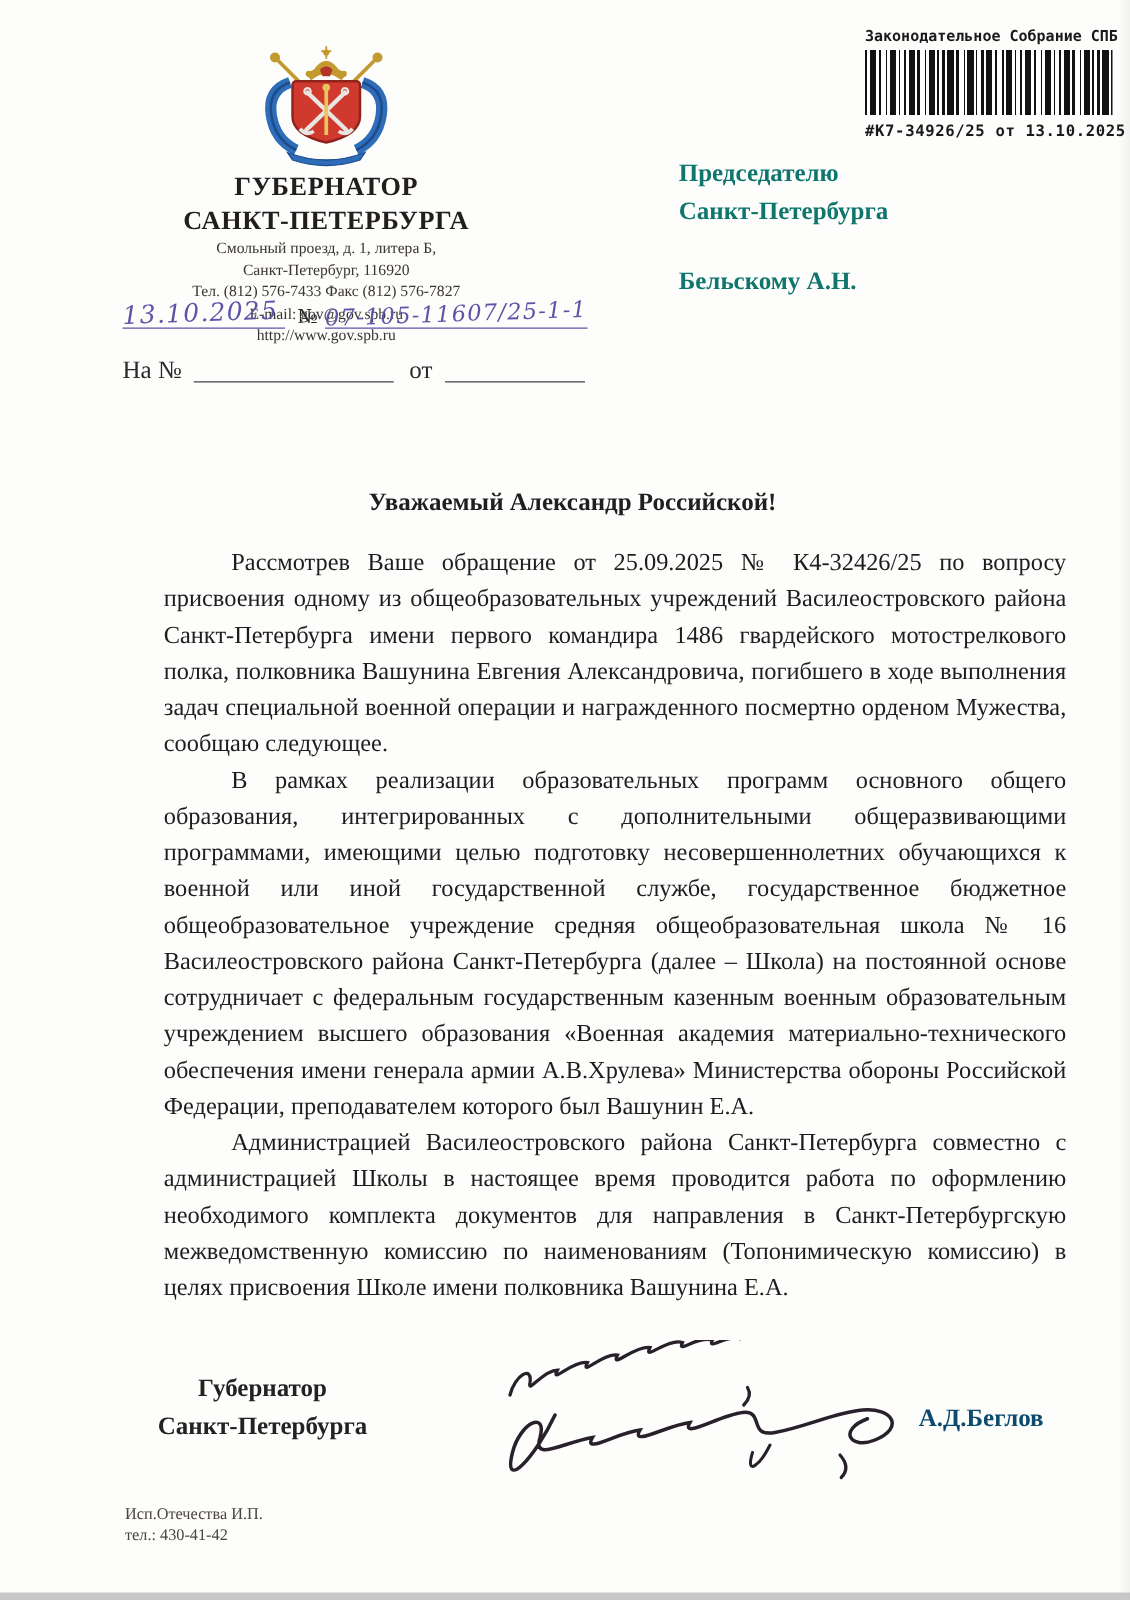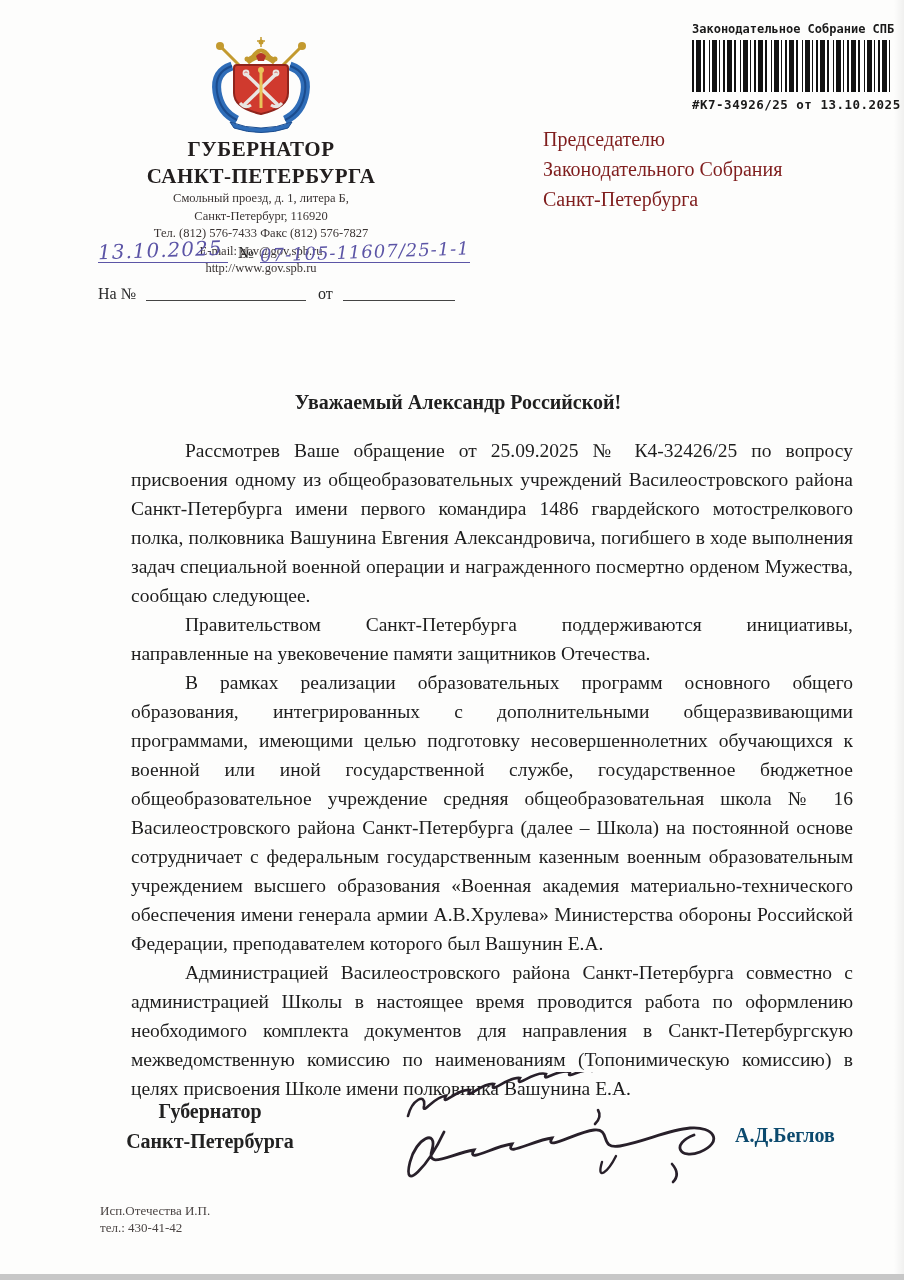--- a/index.html
+++ b/index.html
@@ -39,28 +39,28 @@
   
   .refline{position:absolute;left:98px;top:238px;width:372px;font-size:15px;}
   .hw{font-family:"DejaVu Serif",serif;font-style:italic;color:#5c55a6;
     font-size:20px;letter-spacing:1px;transform:rotate(-2deg);display:inline-block;}
   .row1{display:flex;align-items:flex-end;}
   .cell-date{width:132px;border-bottom:1.5px solid #5c55a6;text-align:left;padding-bottom:0px;}
   .no-label{margin:0 6px 0 10px;font-size:17px;color:#2a2a2a;}
   .cell-num{flex:1;border-bottom:1.5px solid #5c55a6;white-space:nowrap;overflow:visible;}
   .cell-num .hw{font-size:18px;}
   .row2{display:flex;align-items:flex-end;margin-top:22px;color:#2a2a2a;}
-  .row2 .lbl{font-size:16px;}
+  .row2 .lbl{font-size:20px;}
   .blank{border-bottom:1px solid #444;height:14px;}
   .blank.b1{width:160px;margin:0 12px 2px 10px;}
   .blank.b2{width:112px;margin:0 0 2px 10px;}
 
   
   .addressee{position:absolute;left:543px;top:124px;width:340px;
-    font-weight:normal;font-size:20px;line-height:30px;color:#7f1d1d;}
+    font-weight:bold;font-size:20px;line-height:30px;color:#0f766e;}
   .addressee .name{margin-top:26px;}
 
   
   .salutation{position:absolute;left:97px;top:391px;width:722px;text-align:center;
     font-weight:bold;font-size:20px;color:#1f1f1f;}
   .body-text{position:absolute;left:97px;top:436px;width:722px;margin-left:34px;}
   .body-text p{margin:0;text-indent:54px;text-align:justify;
     font-size:19.5px;line-height:29px;color:#1d1d1d;}
 
   
@@ -139,28 +139,27 @@
   <div class="row2">
     <span class="lbl">На №</span>
     <span class="blank b1"></span>
     <span class="lbl">от</span>
     <span class="blank b2"></span>
   </div>
 </div>
 
 <div class="addressee">
   <div>Председателю</div>
-  <div>Законодательного Собрания</div>
   <div>Санкт-Петербурга</div>
+  <div class="name">Бельскому А.Н.</div>
 </div>
 
 <div class="salutation">Уважаемый Александр Российской!</div>
 <div class="body-text">
   <p>Рассмотрев Ваше обращение от 25.09.2025 № К4-32426/25 по вопросу присвоения одному из общеобразовательных учреждений Василеостровского района Санкт-Петербурга имени первого командира 1486 гвардейского мотострелкового полка, полковника Вашунина Евгения Александровича, погибшего в ходе выполнения задач специальной военной операции и награжденного посмертно орденом Мужества, сообщаю следующее.</p>
-  <p>Правительством Санкт-Петербурга поддерживаются инициативы, направленные на увековечение памяти защитников Отечества.</p>
   <p>В рамках реализации образовательных программ основного общего образования, интегрированных с дополнительными общеразвивающими программами, имеющими целью подготовку несовершеннолетних обучающихся к военной или иной государственной службе, государственное бюджетное общеобразовательное учреждение средняя общеобразовательная школа № 16 Василеостровского района Санкт-Петербурга (далее – Школа) на постоянной основе сотрудничает с федеральным государственным казенным военным образовательным учреждением высшего образования «Военная академия материально-технического обеспечения имени генерала армии А.В.Хрулева» Министерства обороны Российской Федерации, преподавателем которого был Вашунин Е.А.</p>
   <p>Администрацией Василеостровского района Санкт-Петербурга совместно с администрацией Школы в настоящее время проводится работа по оформлению необходимого комплекта документов для направления в Санкт-Петербургскую межведомственную комиссию по наименованиям (Топонимическую комиссию) в целях присвоения Школе имени полковника Вашунина Е.А.</p>
 </div>
 
 <div class="sign-block">
   <div class="sign-pos">
     <div>Губернатор</div>
     <div>Санкт-Петербурга</div>
   </div>
   <svg class="sign-svg" width="350" height="130" viewBox="0 0 350 130">

